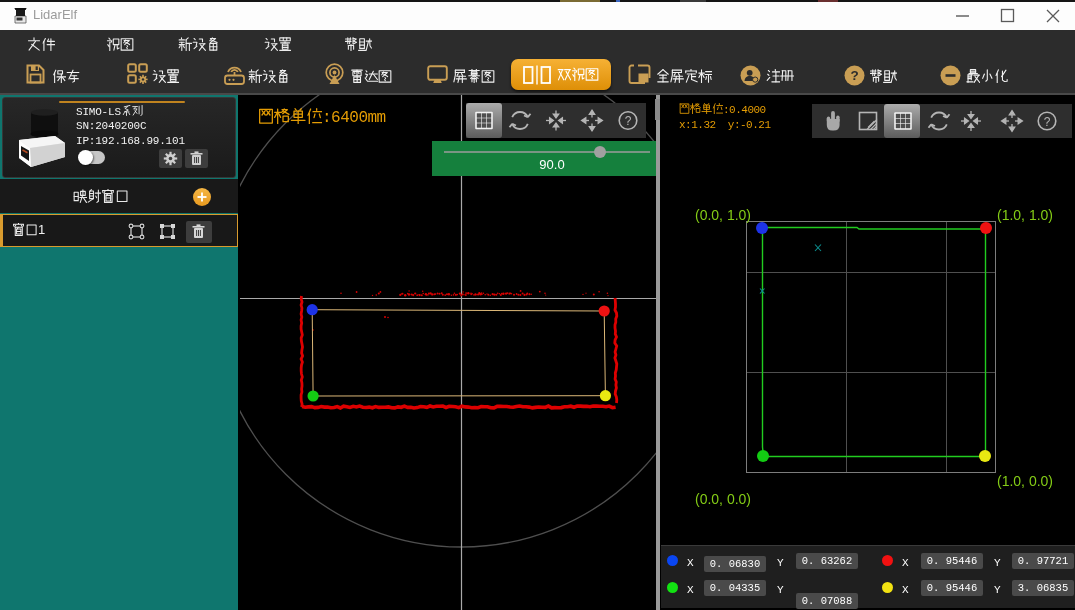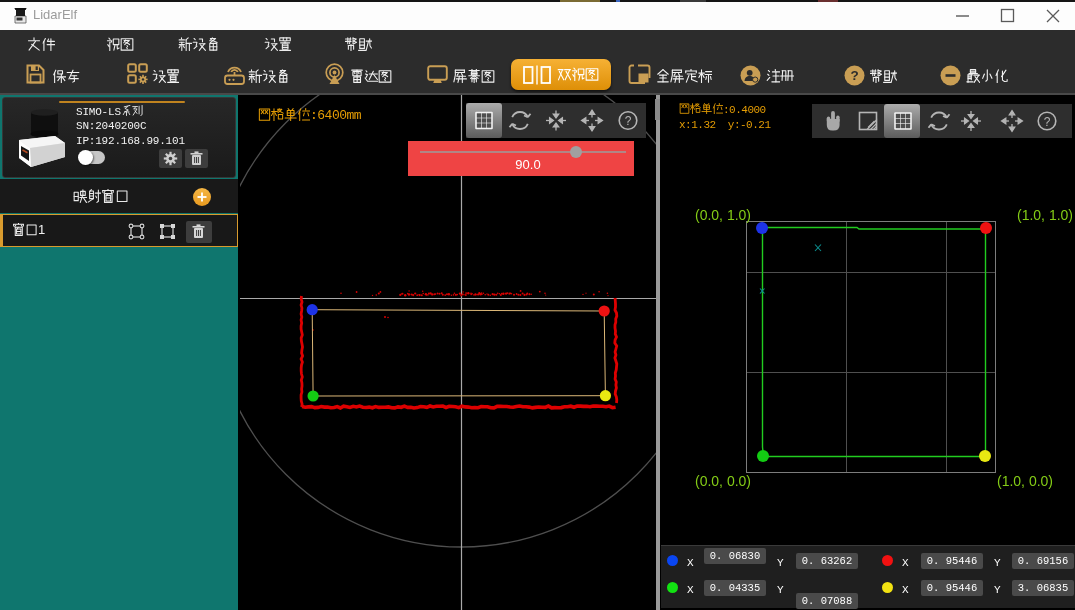--- a/index.html
+++ b/index.html
@@ -28,24 +28,24 @@
 #toggle{left:79px;top:56px;width:26px;height:13px;background:#c6c6c6;border-radius:7px}
 #toggle:before{content:"";position:absolute;left:-1px;top:-1px;width:15px;height:15px;background:#fff;border-radius:50%;box-shadow:1px 1px 2px rgba(0,0,0,.5)}
 .sbtn{position:absolute;background:#3d3d3d;border-radius:2px}
 #maprow{left:0;top:84px;width:238px;height:34px;background:#191919}
 #maprow .lbl{position:absolute;left:73px;top:9px;color:#e8e8e8;font-size:14px}
 #plus{left:193px;top:93px;width:18px;height:18px;background:linear-gradient(#f5b644,#e89a20);border-radius:50%}
 #win1{left:0;top:119px;width:238px;height:33px;background:#181818;border:1px solid #d89b2e;border-left:3px solid #d89b2e}
 #win1 .lbl{position:absolute;left:9px;top:7px;color:#f0f0f0;font-size:13px}
 
 #mid{left:240px;top:95px;width:416px;height:515px;background:#000}
-#midlab{left:18px;top:13px;color:#e59d04;font-size:13px;font-family:"Liberation Mono",monospace;white-space:nowrap;letter-spacing:-0.5px}
+#midlab{left:18px;top:13px;color:#e59d04;font-size:16px;font-family:"Liberation Mono",monospace;white-space:nowrap;letter-spacing:-0.5px}
 .ptool{background:#2e2e2e}
 #mtool{left:226px;top:8px;width:180px;height:35px}
-#slider{left:168px;top:46px;width:226px;height:35px;background:#ef4444}
+#slider{left:192px;top:46px;width:226px;height:35px;background:#15803d}
 #slider .txt{position:absolute;left:7px;width:226px;top:16px;text-align:center;color:#fff;font-size:13px}
 .gridbtn{position:absolute;top:0;width:36px;height:35px;background:linear-gradient(#ababab,#5c5c5c);border-radius:3px}
 
 #split{left:656px;top:95px;width:4px;height:515px;background:#9a9a9a}
 #grip{left:-6px;top:4px;width:5px;height:21px;background:#8a8a8a}
 
 #right{left:661px;top:95px;width:414px;height:515px;background:#000}
 #rlab{left:18px;top:8px;color:#e59d04;font-size:11px;font-family:"Liberation Mono",monospace;line-height:15px;white-space:pre;letter-spacing:-0.5px}
 #rtool{left:151px;top:9px;width:260px;height:34px}
 .glab{position:absolute;color:#84cc16;font-size:14px;white-space:nowrap}
@@ -963,34 +963,34 @@
           </g>
         </g>
       <g transform="translate(235,17)">
           <g>
             <circle cx="0" cy="0" r="8.8" fill="none" stroke="#b5b5b5" stroke-width="1.6"></circle>
             <text x="0" y="4.6" text-anchor="middle" font-family="Liberation Sans" font-size="12" fill="#b5b5b5">?</text>
           </g>
         </g>
     </svg>
     <div class="glab" style="left:34px;top:112px">(0.0, 1.0)</div>
-    <div class="glab" style="left:356px;top:112px">(1.0, 1.0)</div>
-    <div class="glab" style="left:34px;top:378px">(0.0, 0.0)</div>
+    <div class="glab" style="left:336px;top:112px">(1.0, 1.0)</div>
+    <div class="glab" style="left:34px;top:396px">(0.0, 0.0)</div>
     <div class="glab" style="left:336px;top:378px">(1.0, 0.0)</div>
     <div class="abs" id="coords">
       <div class="dot" style="left:6px;top:9px;background:#0a46f2"></div>
       <span class="xy" style="left:26px;top:11px">X</span>
-      <div class="box" style="left:43px;top:2px">0. 06830</div>
+      <div class="box" style="left:43px;top:10px">0. 06830</div>
       <span class="xy" style="left:116px;top:11px">Y</span>
       <div class="box" style="left:135px;top:7px">0. 63262</div>
       <div class="dot" style="left:221px;top:9px;background:#f21111"></div>
       <span class="xy" style="left:241px;top:11px">X</span>
       <div class="box" style="left:260px;top:7px">0. 95446</div>
       <span class="xy" style="left:333px;top:11px">Y</span>
-      <div class="box" style="left:351px;top:7px">0. 69156</div>
+      <div class="box" style="left:351px;top:7px">0. 97721</div>
       <div class="dot" style="left:6px;top:36px;background:#12e212"></div>
       <span class="xy" style="left:26px;top:38px">X</span>
       <div class="box" style="left:43px;top:34px">0. 04335</div>
       <span class="xy" style="left:116px;top:38px">Y</span>
       <div class="box" style="left:135px;top:47px">0. 07088</div>
       <div class="dot" style="left:221px;top:36px;background:#f2e212"></div>
       <span class="xy" style="left:241px;top:38px">X</span>
       <div class="box" style="left:260px;top:34px">0. 95446</div>
       <span class="xy" style="left:333px;top:38px">Y</span>
       <div class="box" style="left:351px;top:34px">3. 06835</div>

